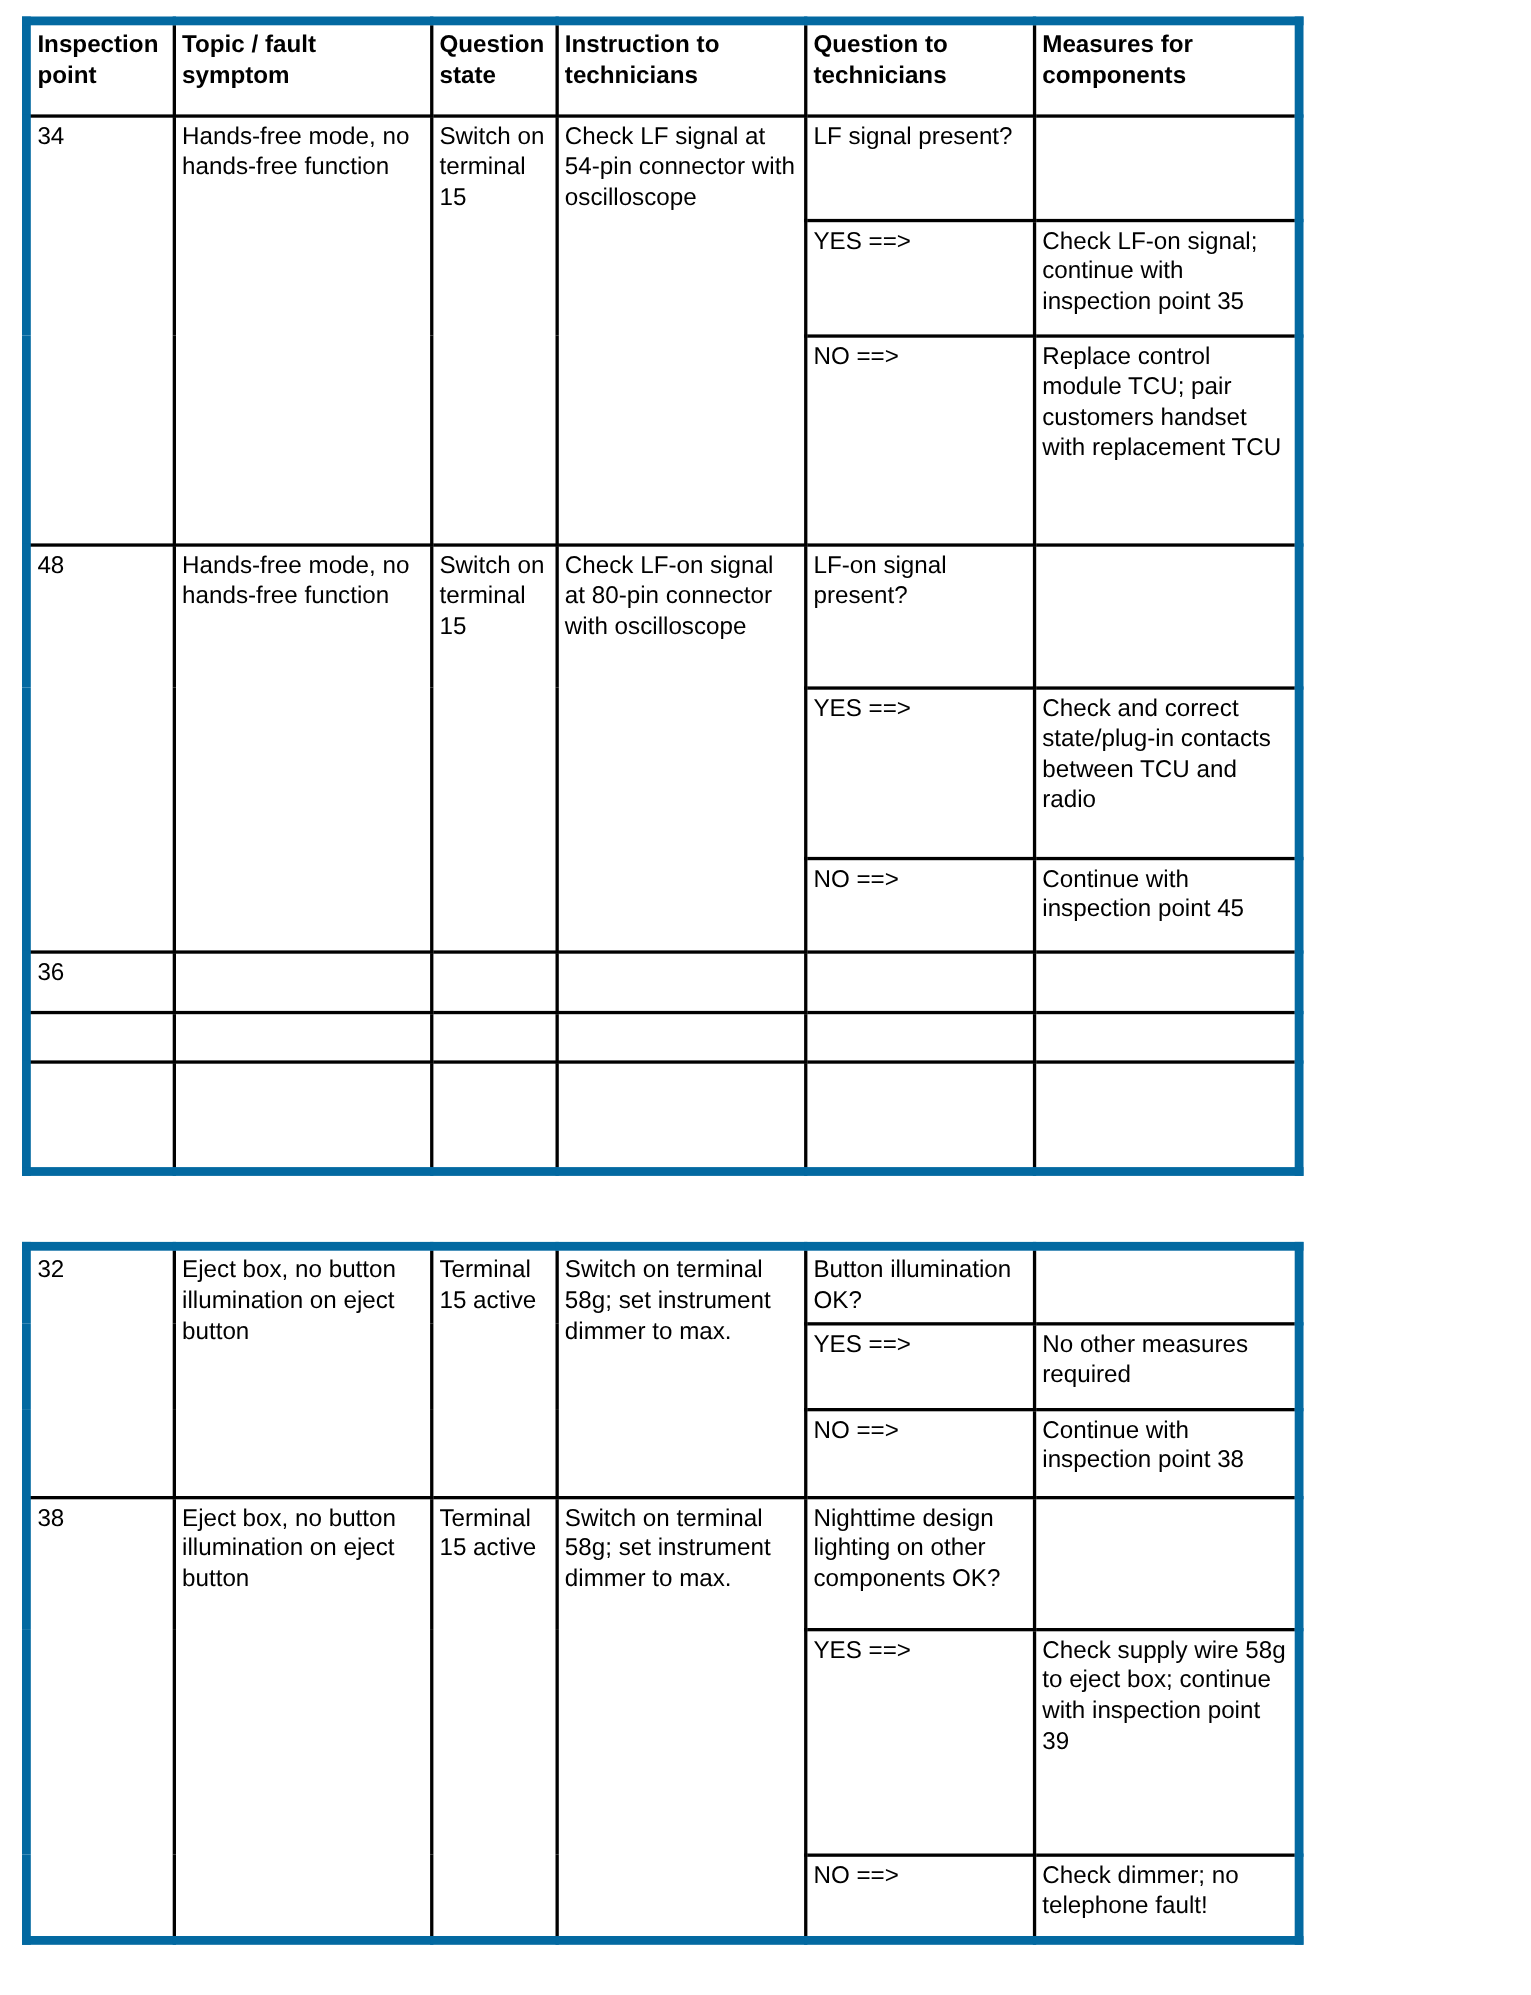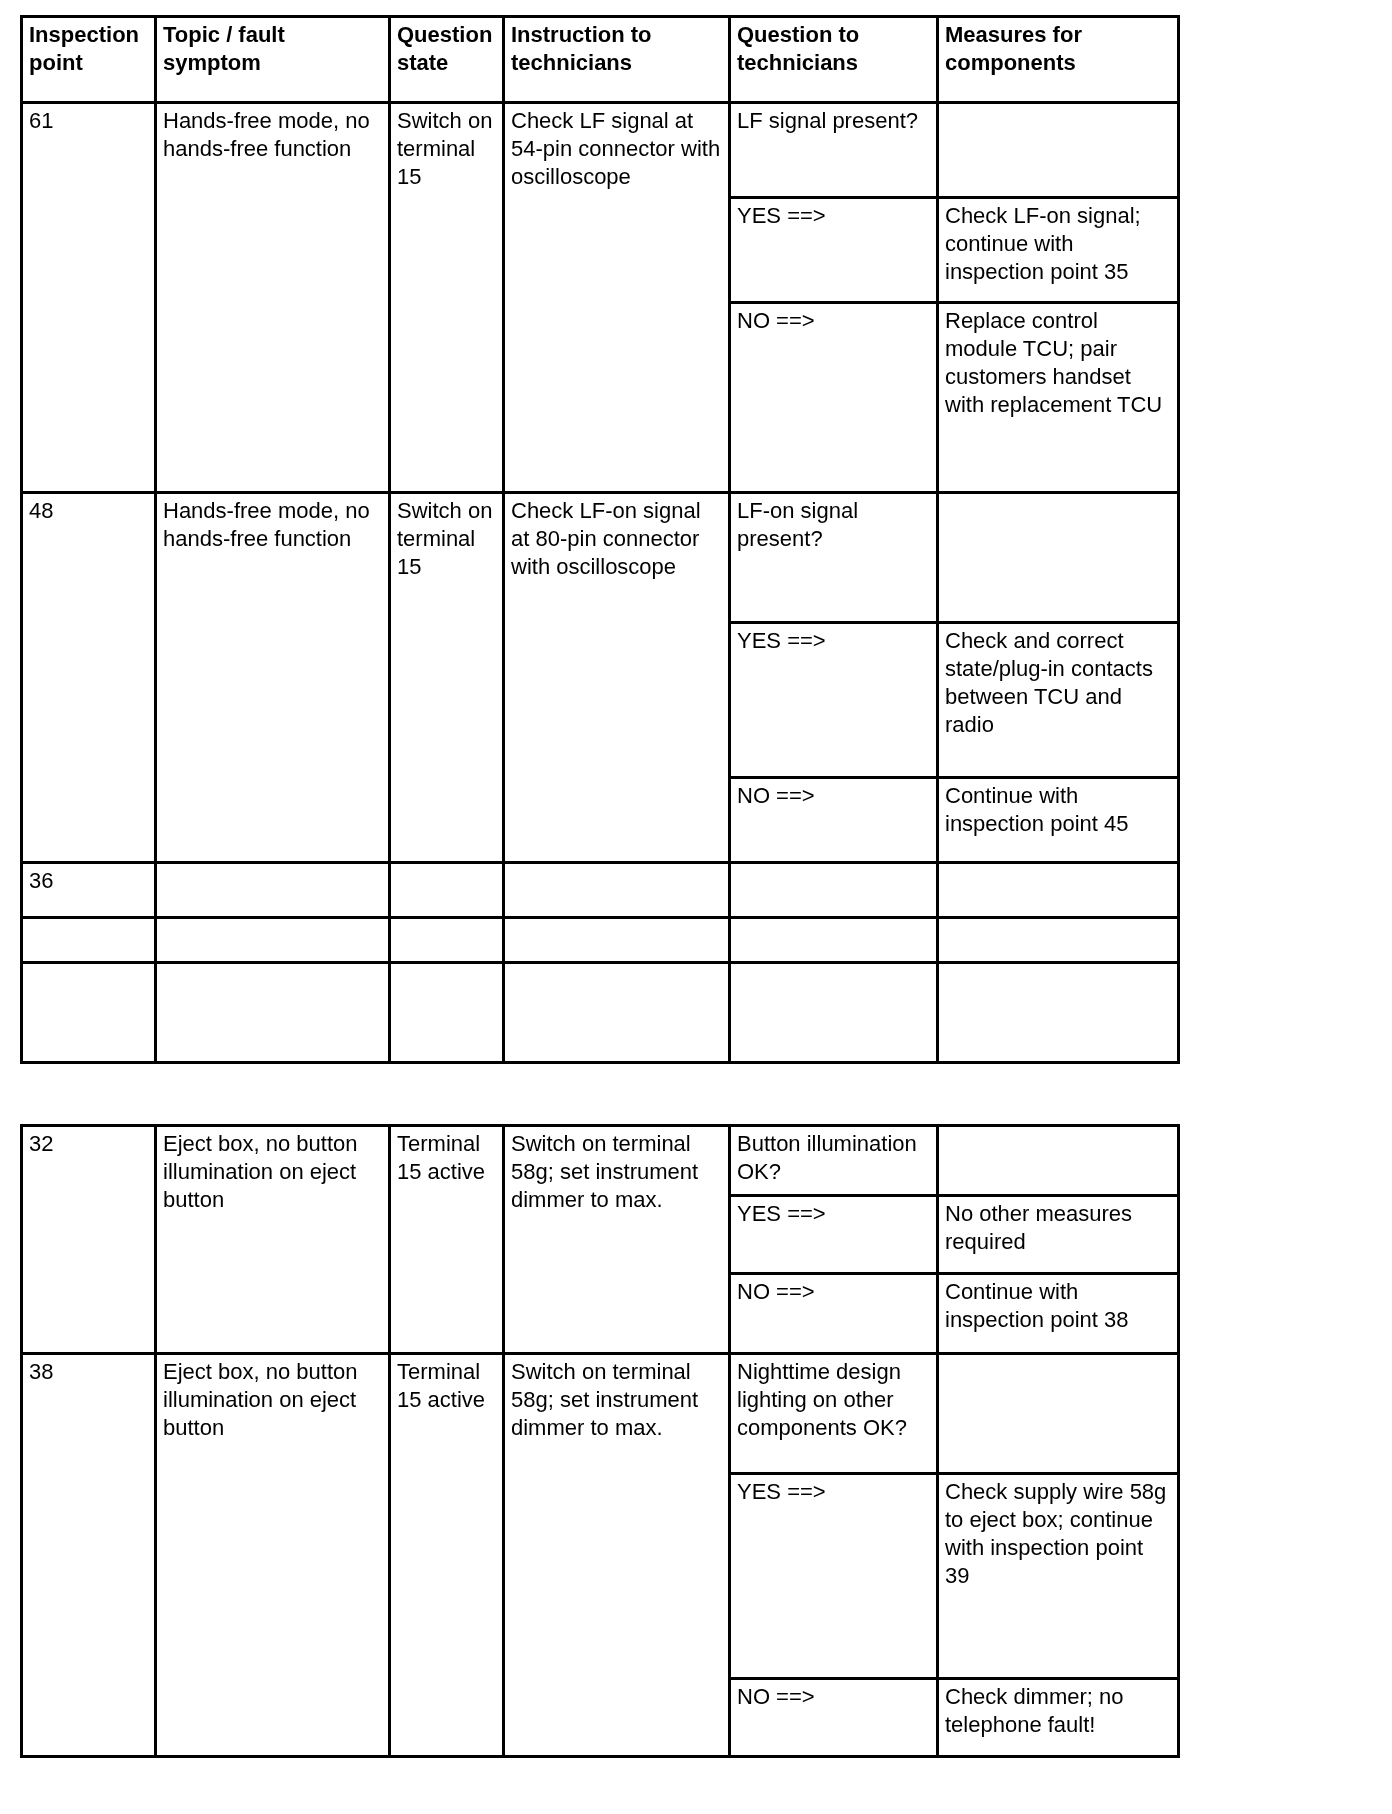--- a/index.html
+++ b/index.html
@@ -12,21 +12,21 @@
   }
   .page {
     width: 1392px;
     min-height: 1814px;
     padding: 15px 0 30px 20px;
   }
   table.tbl {
     border-collapse: collapse;
     table-layout: fixed;
     width: 1157px;
-    border: 3px solid #0369a1;
+    border: 8px solid #0369a1;
   }
   .tbl th, .tbl td {
     border: 3px solid #000;
     vertical-align: top;
     text-align: left;
     padding: 3px 6px;
     font-size: 22px;
     line-height: 1.27;
     overflow: hidden;
     word-wrap: break-word;
@@ -53,21 +53,21 @@
         <tr style="height:86px">
       <th>Inspection point</th>
       <th>Topic / fault symptom</th>
       <th>Question state</th>
       <th>Instruction to technicians</th>
       <th>Question to technicians</th>
       <th>Measures for components</th>
     </tr>
 
     <tr style="height:95px">
-      <td rowspan="3">61</td>
+      <td rowspan="3">34</td>
       <td rowspan="3">Hands-free mode, no hands-free function</td>
       <td rowspan="3">Switch on terminal 15</td>
       <td rowspan="3">Check LF signal at 54-pin connector with oscilloscope</td>
       <td>LF signal present?</td>
       <td></td>
     </tr>
     <tr style="height:105px">
       <td>YES ==&gt;</td>
       <td>Check LF-on signal; continue with inspection point 35</td>
     </tr>

